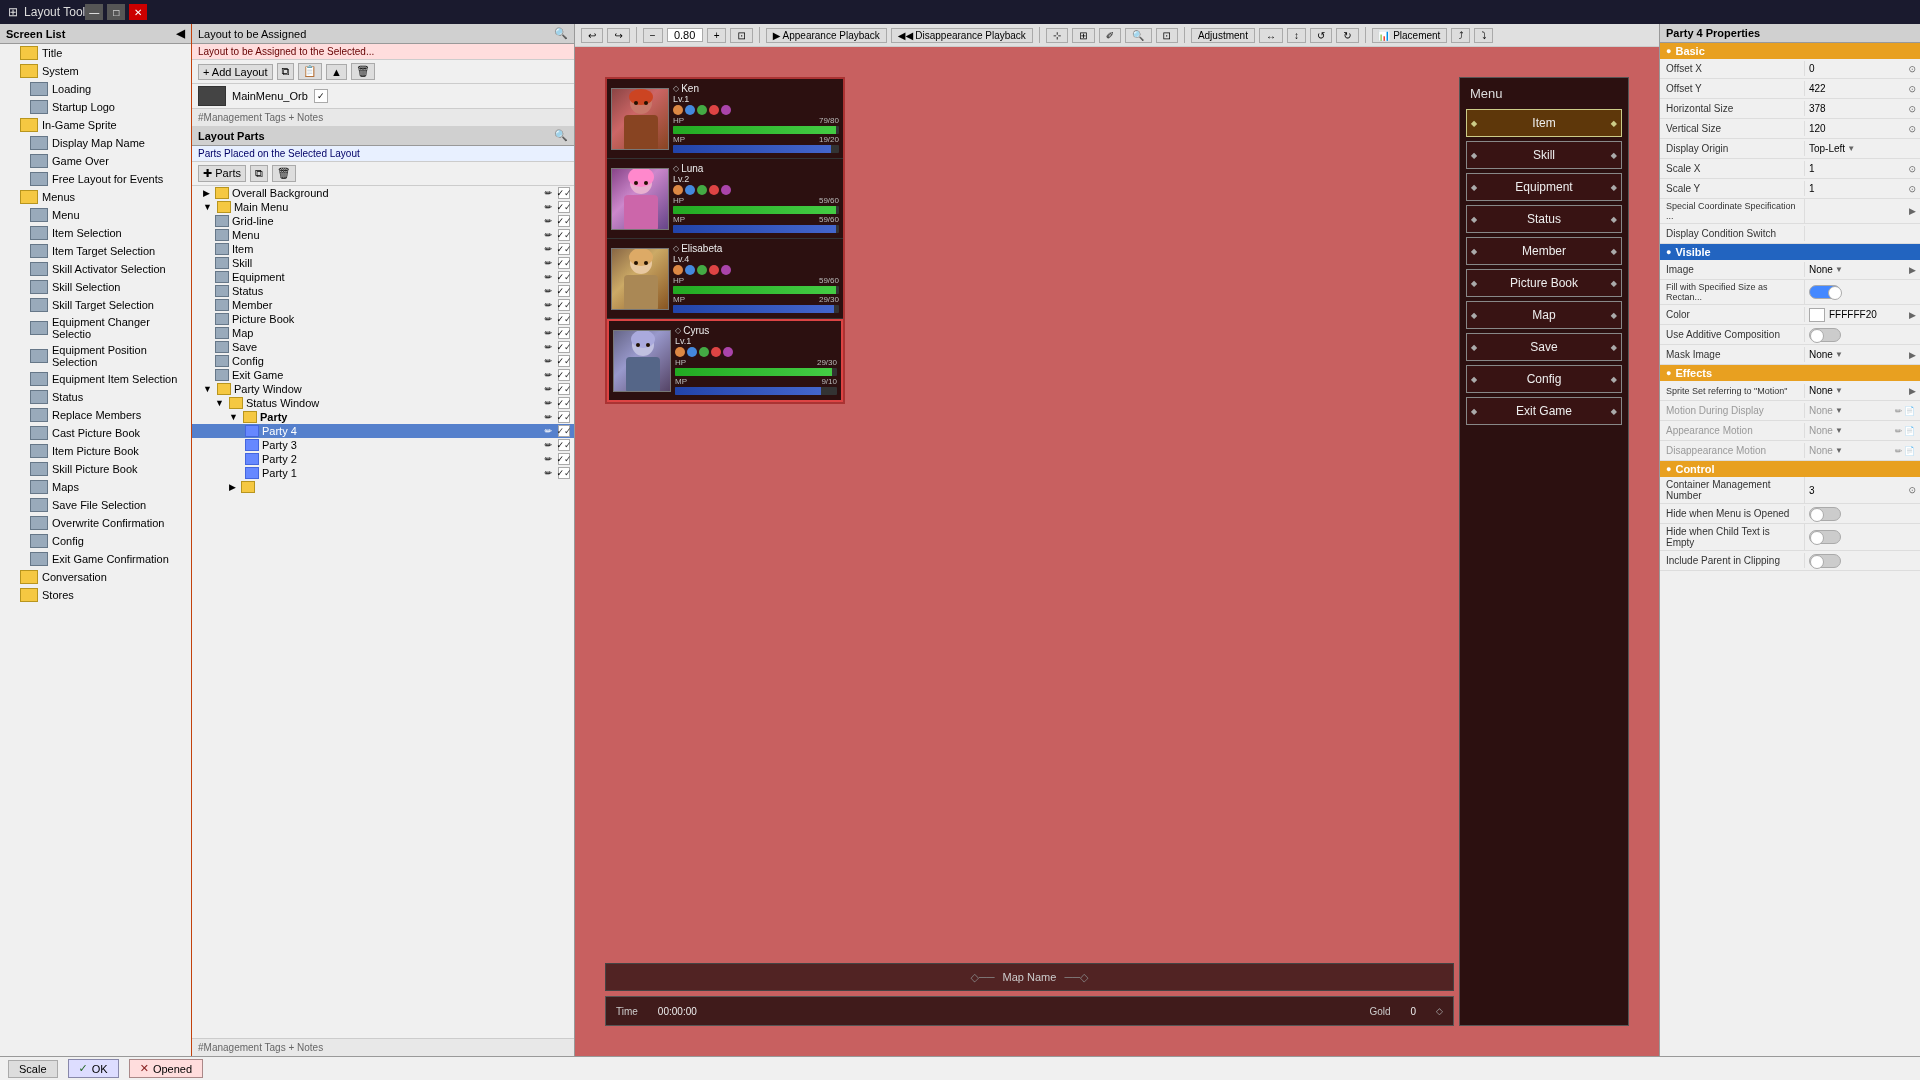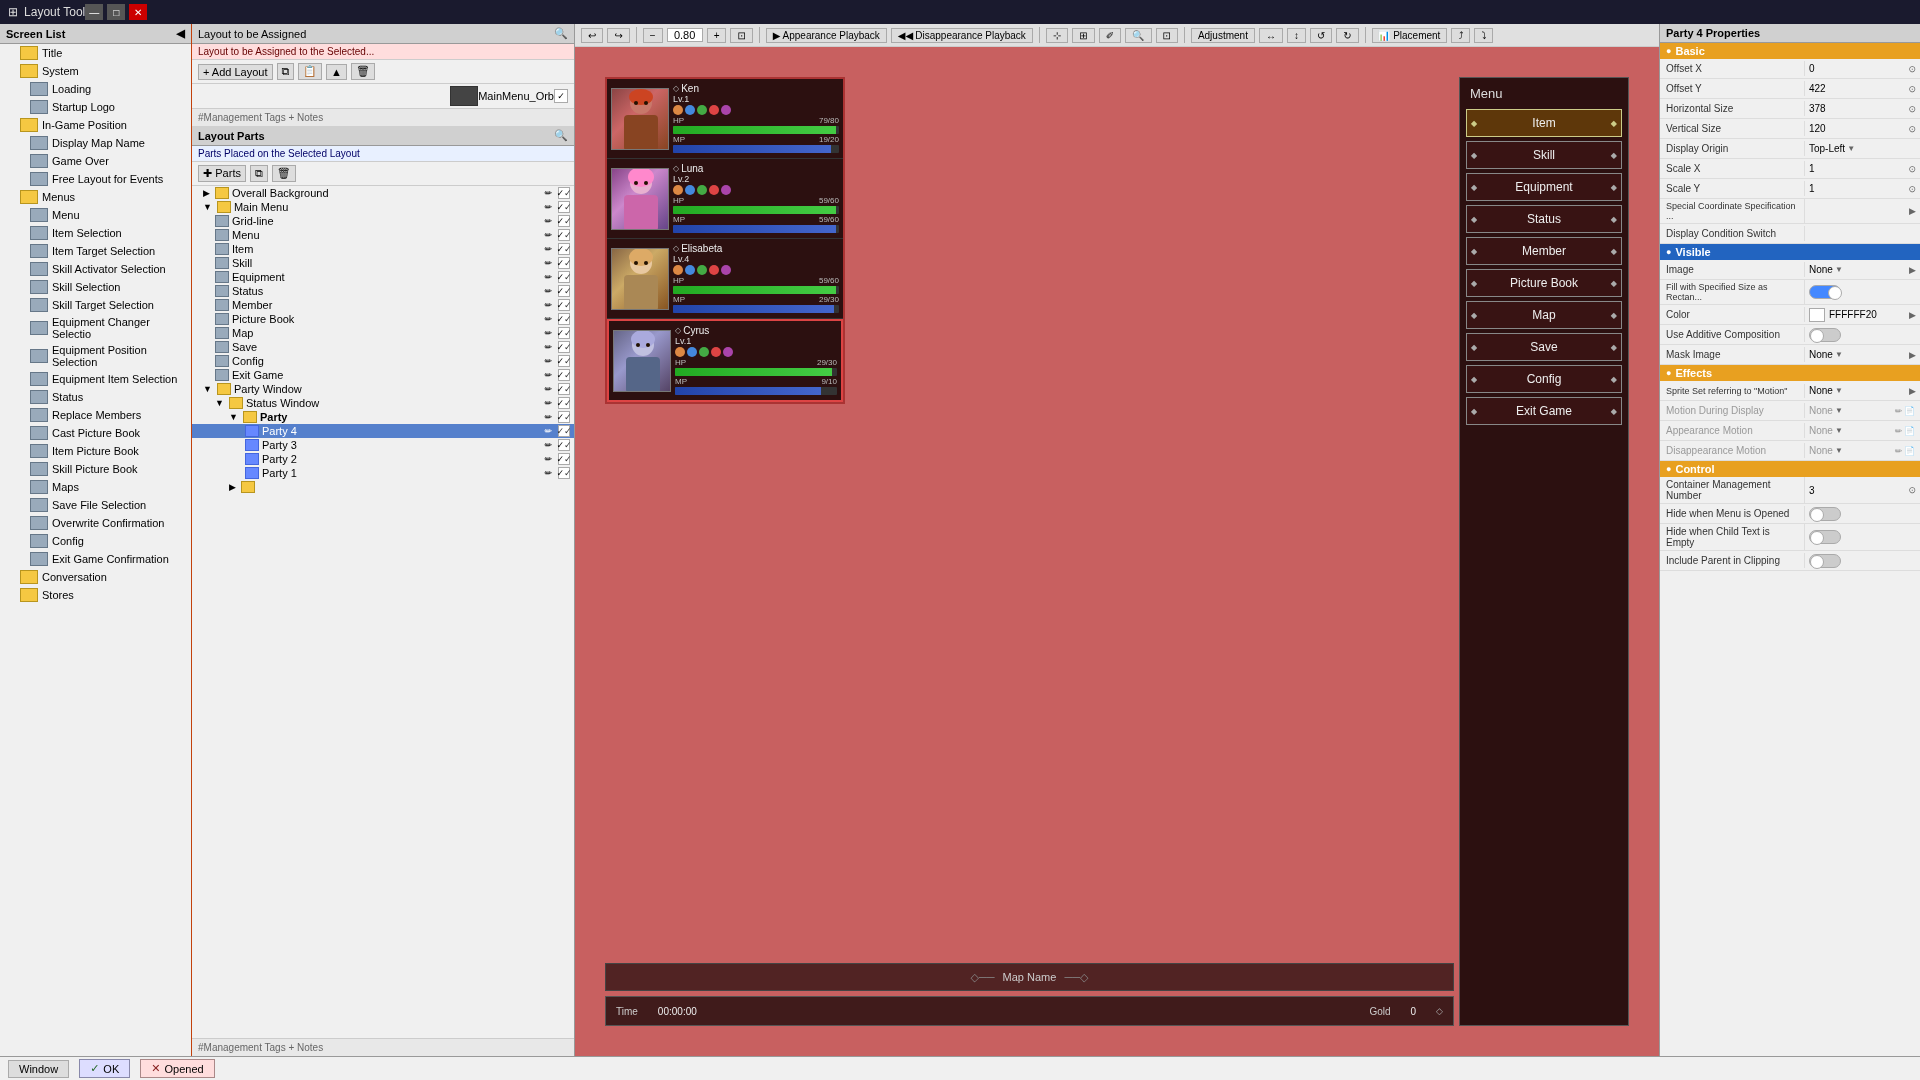--- a/index.html
+++ b/index.html
@@ -23,21 +23,21 @@
     .sl-item .icon-box { width: 18px; height: 14px; background: #888; display: inline-block; border: 1px solid #666; flex-shrink: 0; }
     .sl-item .icon-box.folder { background: #f5c842; border-color: #b8951e; }
     .sl-item .icon-box.screen { background: #9ab; border-color: #678; }
 
     
     #middle { width: 383px; background: #f0f0f0; border-right: 1px solid #999; display: flex; flex-direction: column; }
     #layout-assign { background: #d0d0d0; padding: 3px 6px; font-size: 11px; border-bottom: 1px solid #999; display: flex; align-items: center; justify-content: space-between; }
     #layout-assign-sub { font-size: 10px; color: #600; background: #fdd; padding: 2px 6px; border-bottom: 1px solid #ccc; }
     #layout-assign-toolbar { display: flex; align-items: center; padding: 3px 6px; gap: 4px; border-bottom: 1px solid #ccc; }
     .tool-btn { padding: 1px 4px; background: #ddd; border: 1px solid #aaa; cursor: pointer; font-size: 11px; }
-    .layout-item { display: flex; align-items: center; padding: 2px 6px; cursor: pointer; justify-content: flex-end; }
+    .layout-item { display: flex; align-items: center; padding: 2px 6px; gap: 6px; cursor: pointer; }
     .layout-item .thumb { width: 28px; height: 20px; background: #555; border: 1px solid #333; flex-shrink: 0; }
     .layout-item .check { width: 14px; height: 14px; border: 1px solid #aaa; background: #fff; display: flex; align-items: center; justify-content: center; }
     #tags-notes { padding: 3px 6px; font-size: 10px; color: #666; background: #e8e8e8; border-top: 1px solid #ccc; }
 
     #layout-parts { flex: 1; display: flex; flex-direction: column; overflow: hidden; }
     #layout-parts-header { background: #d0d0d0; padding: 3px 6px; font-weight: bold; border-bottom: 1px solid #999; display: flex; justify-content: space-between; align-items: center; }
     #layout-parts-sub { font-size: 10px; color: #006; background: #e8f0ff; padding: 2px 6px; border-bottom: 1px solid #ccc; }
     #layout-parts-toolbar { display: flex; align-items: center; padding: 3px 6px; gap: 4px; border-bottom: 1px solid #ccc; }
     #parts-tree { flex: 1; overflow-y: auto; }
     .tree-item { display: flex; align-items: center; padding: 1px 4px; cursor: pointer; gap: 3px; }
@@ -162,21 +162,21 @@
         <span class="icon-box screen"></span>
         <span>Loading</span>
       </div>
       <div class="sl-item sub">
         <span class="icon-box screen"></span>
         <span>Startup Logo</span>
       </div>
 
       <div class="sl-item">
         <span class="icon-box folder"></span>
-        <span>In-Game Position</span>
+        <span>In-Game Sprite</span>
       </div>
       <div class="sl-item sub">
         <span class="icon-box screen"></span>
         <span>Display Map Name</span>
       </div>
       <div class="sl-item sub">
         <span class="icon-box screen"></span>
         <span>Game Over</span>
       </div>
       <div class="sl-item sub">
@@ -939,21 +939,21 @@
           <div class="toggle-switch off"></div>
         </div>
       </div>
     </div>
   </div>
 
 </div>
 
 <div id="statusbar">
   <button class="status-btn apply">
-    <span>Window</span>
+    <span>Scale</span>
   </button>
   <button class="status-btn ok">
     <span style="color:#226622;">✓</span>
     <span>OK</span>
   </button>
   <button class="status-btn cancel">
     <span style="color:#882222;">✕</span>
     <span>Opened</span>
   </button>
 </div>

